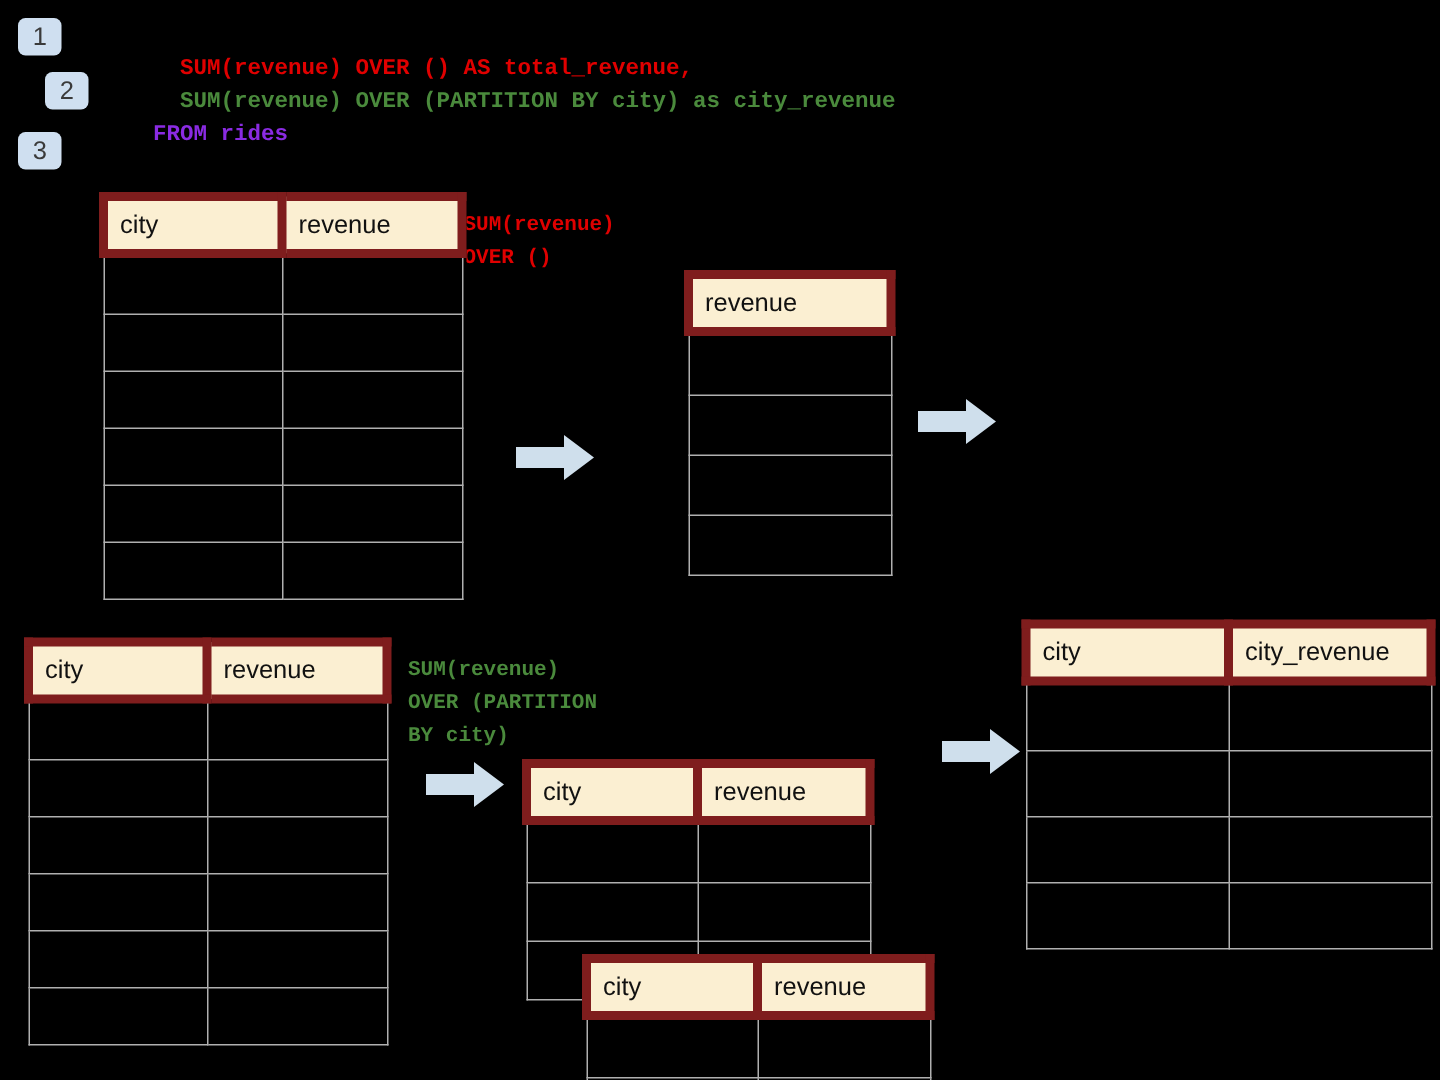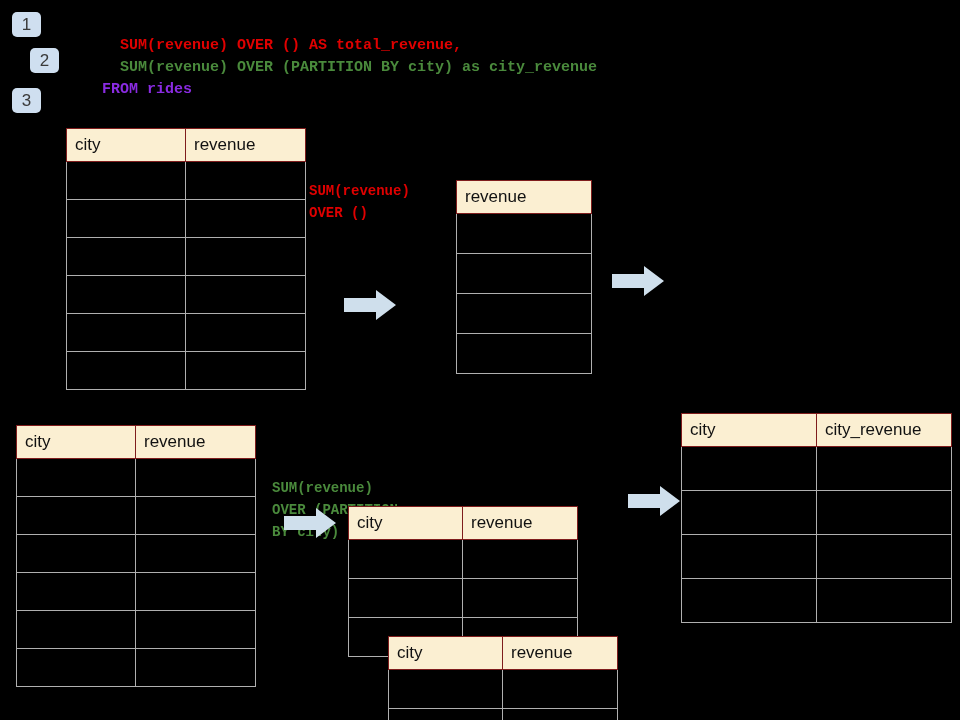--- a/index.html
+++ b/index.html
@@ -56,39 +56,38 @@
   }
 
   
   .annot {
     position: absolute;
     font-family: "Liberation Mono", "DejaVu Sans Mono", monospace;
     font-size: 14px;
     font-weight: bold;
     line-height: 22px;
     white-space: pre;
-    margin-top: 41px;
   }
   .annot-red   { color: #e00000; }
   .annot-green { color: #4a8a3c; }
 
   
   .tbl {
     position: absolute;
     border-collapse: collapse;
     background: #000000;
     table-layout: fixed;
   }
   .tbl td {
     border: 1px solid #b0b0b0;
     background: #000000;
     padding: 0;
   }
   .tbl th {
-    border: 1px solid #7f1d1d;
+    border: 6px solid #7f1d1d;
     background: #fbefd2;
     color: #111111;
     font-family: "Liberation Sans", sans-serif;
     font-weight: normal;
     font-size: 17px;
     text-align: left;
     padding: 6px 0 6px 8px;
     margin-left: 46px;
   }
 

